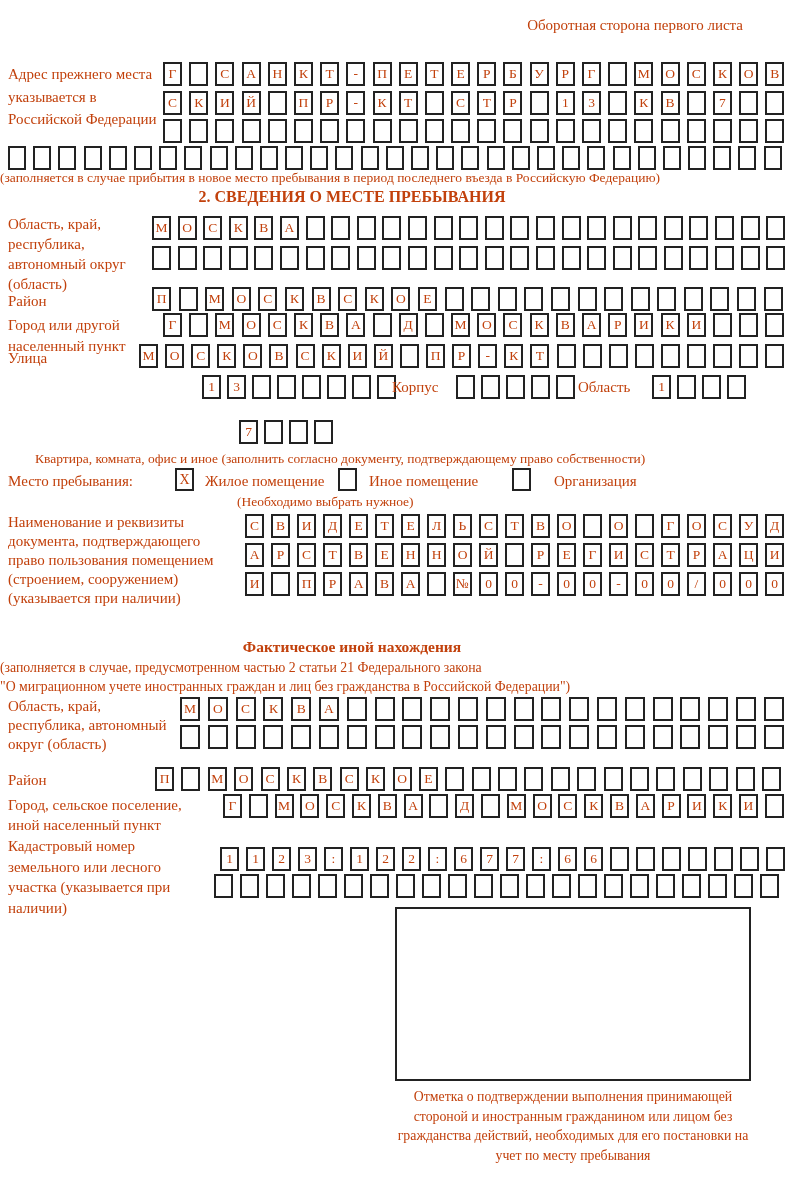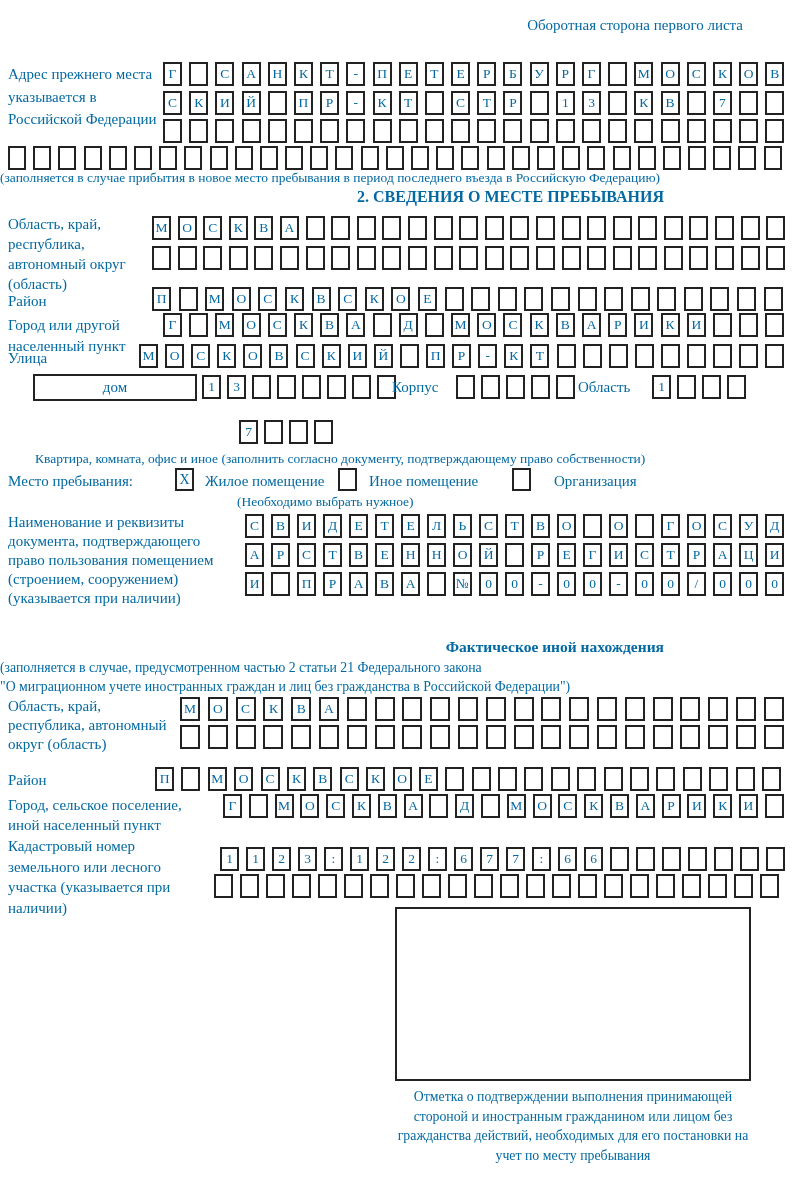--- a/index.html
+++ b/index.html
@@ -1,22 +1,22 @@
 <!DOCTYPE html>
 <html><head>
 <meta charset="utf-8">
 <style>
   html,body{margin:0;padding:0;background:#fff;}
   #page{position:relative;width:800px;height:1180px;background:#fff;
-        font-family:"Liberation Serif","DejaVu Serif",serif;color:#0369a1;overflow:hidden;}
+        font-family:"Liberation Serif","DejaVu Serif",serif;color:#c2410c;overflow:hidden;}
   .hdr{position:absolute;font-size:15px;}
   .lbl{position:absolute;font-size:15px;line-height:21px;}
   .cap{position:absolute;font-size:13.5px;}
   .cap-center{position:absolute;left:0;width:800px;text-align:left;font-size:13.5px;}
-  .title{position:absolute;left:0;width:664px;text-align:right;font-weight:bold;font-size:16px;}
+  .title{position:absolute;left:0;width:664px;text-align:center;font-weight:bold;font-size:16px;padding-left:20px;}
   .row{position:absolute;display:flex;gap:var(--g,7px);}
   .cbox{flex:none;width:var(--w,19px);height:24px;border:2px solid #222;box-sizing:border-box;
         display:flex;align-items:center;justify-content:center;font-size:13.5px;line-height:1;background:#fff;}
   .fieldbox{position:absolute;border:2px solid #222;box-sizing:border-box;
         display:flex;align-items:center;justify-content:center;font-size:15px;background:#fff;}
   .optbox{position:absolute;width:19px;height:23px;border:2px solid #222;box-sizing:border-box;
         display:flex;align-items:center;justify-content:center;font-size:14px;background:#fff;}
   .bigbox{position:absolute;border:2px solid #222;box-sizing:border-box;background:#fff;}
   .stamp-note{position:absolute;text-align:center;font-size:13.8px;line-height:19.5px;}
 </style>
@@ -277,21 +277,20 @@
       <span class="cbox"></span>
       <span class="cbox"></span>
       <span class="cbox"></span>
       <span class="cbox"></span>
       <span class="cbox"></span>
       <span class="cbox"></span>
       <span class="cbox"></span>
       <span class="cbox"></span>
     </div>
 
-  <div class="fieldbox" style="left:33px;top:374px;width:164px;height:27px">дом</div>
   <div class="row" style="left:202px;top:375px;--w:19px;--g:6px">
       <span class="cbox">1</span>
       <span class="cbox">3</span>
       <span class="cbox"></span>
       <span class="cbox"></span>
       <span class="cbox"></span>
       <span class="cbox"></span>
       <span class="cbox"></span>
       <span class="cbox"></span>
     </div>

